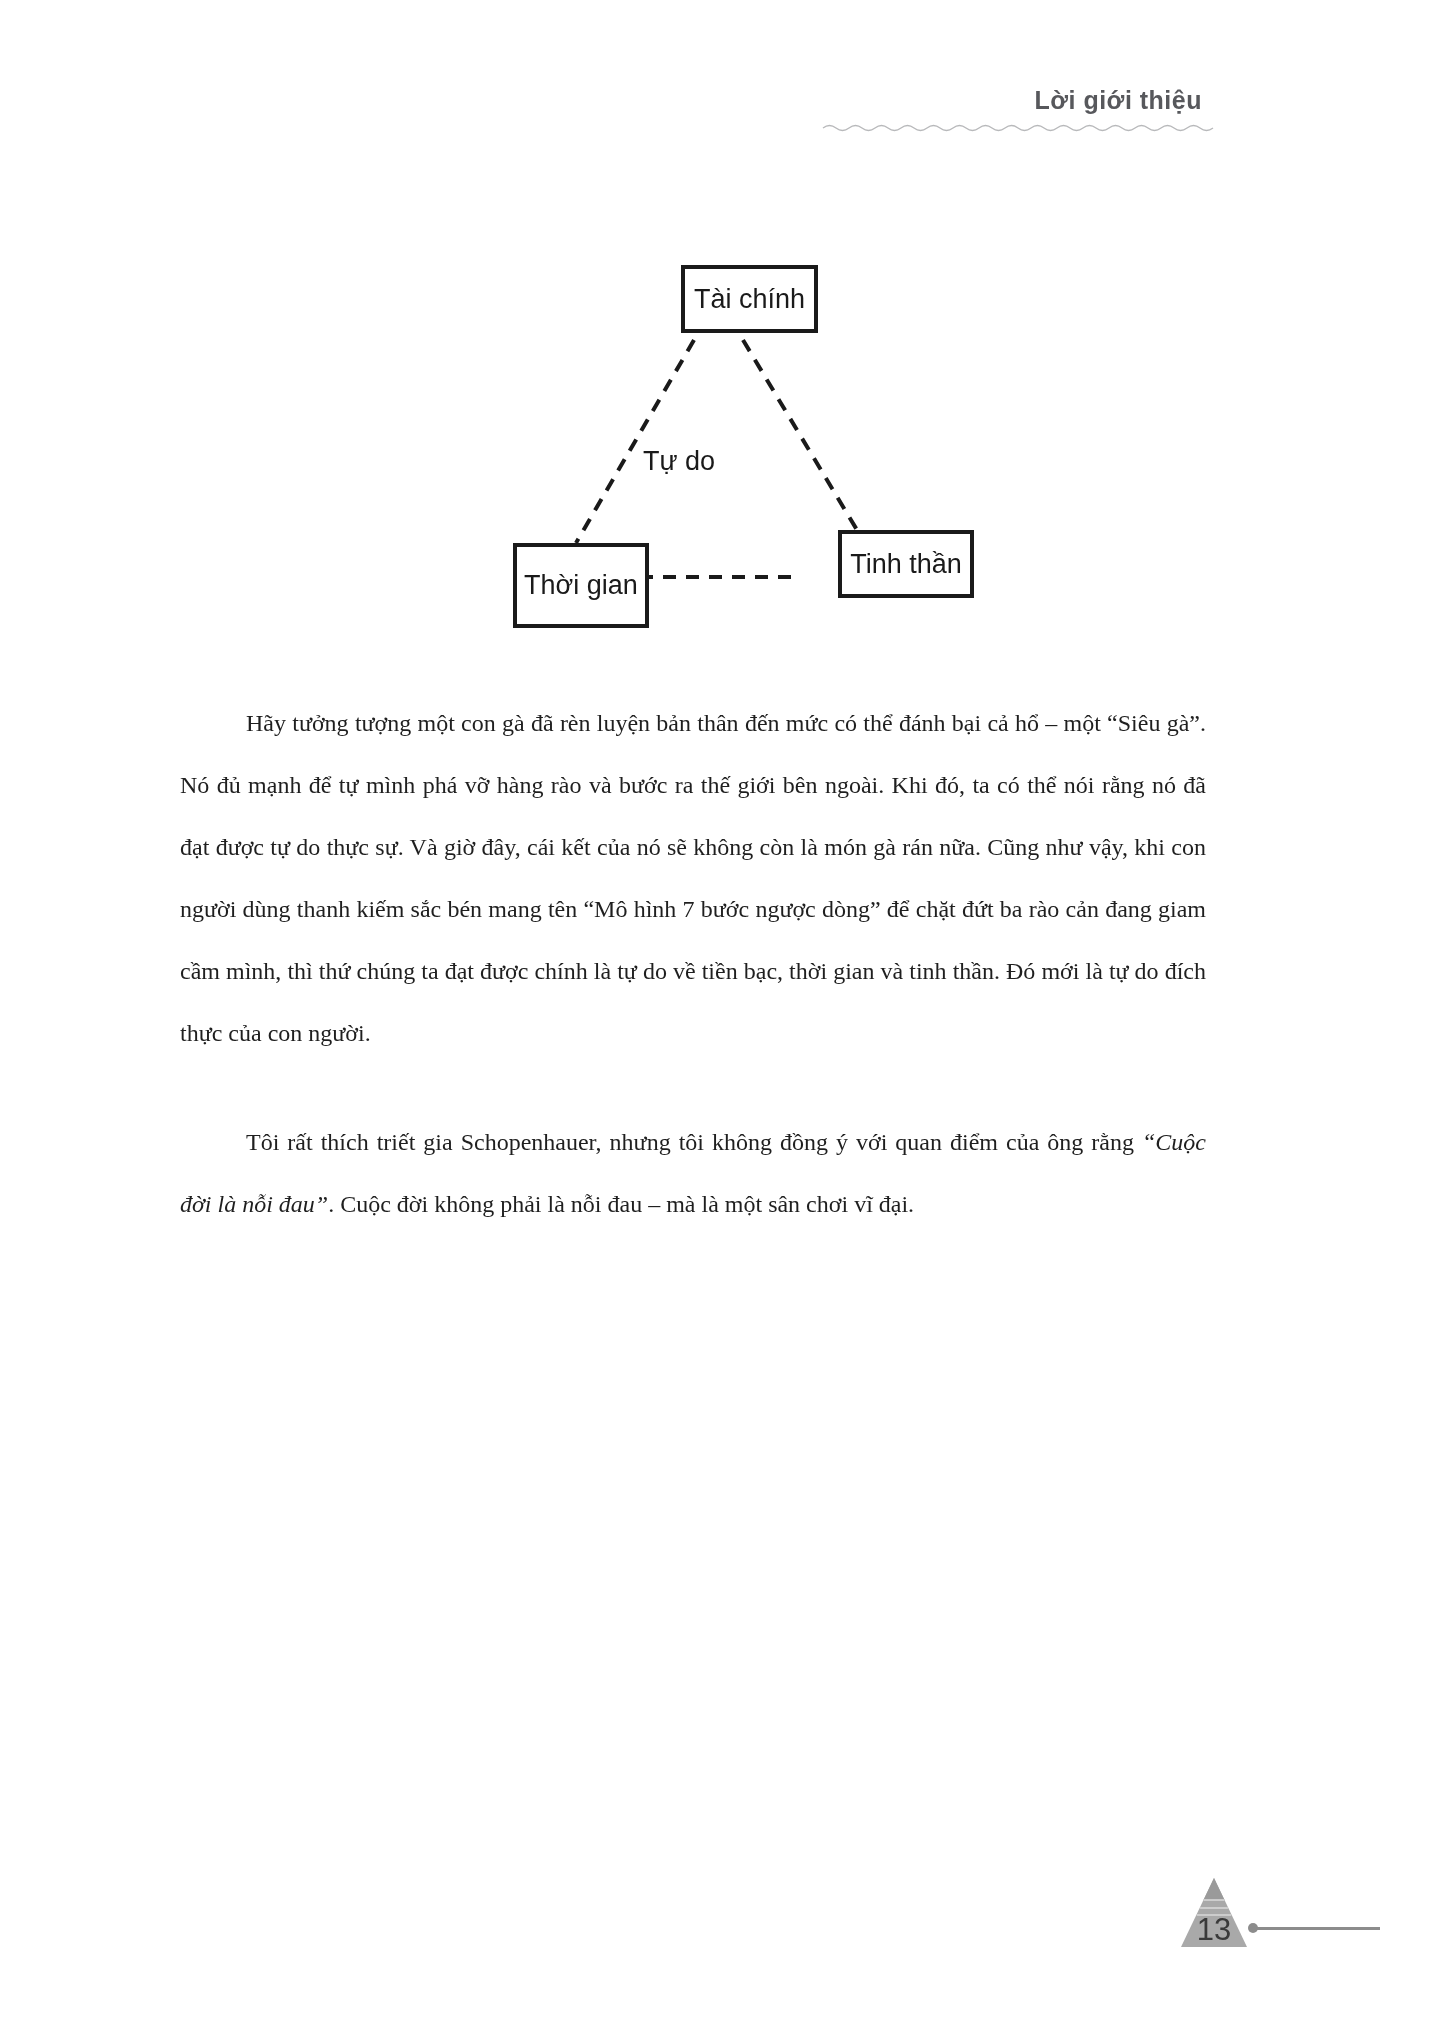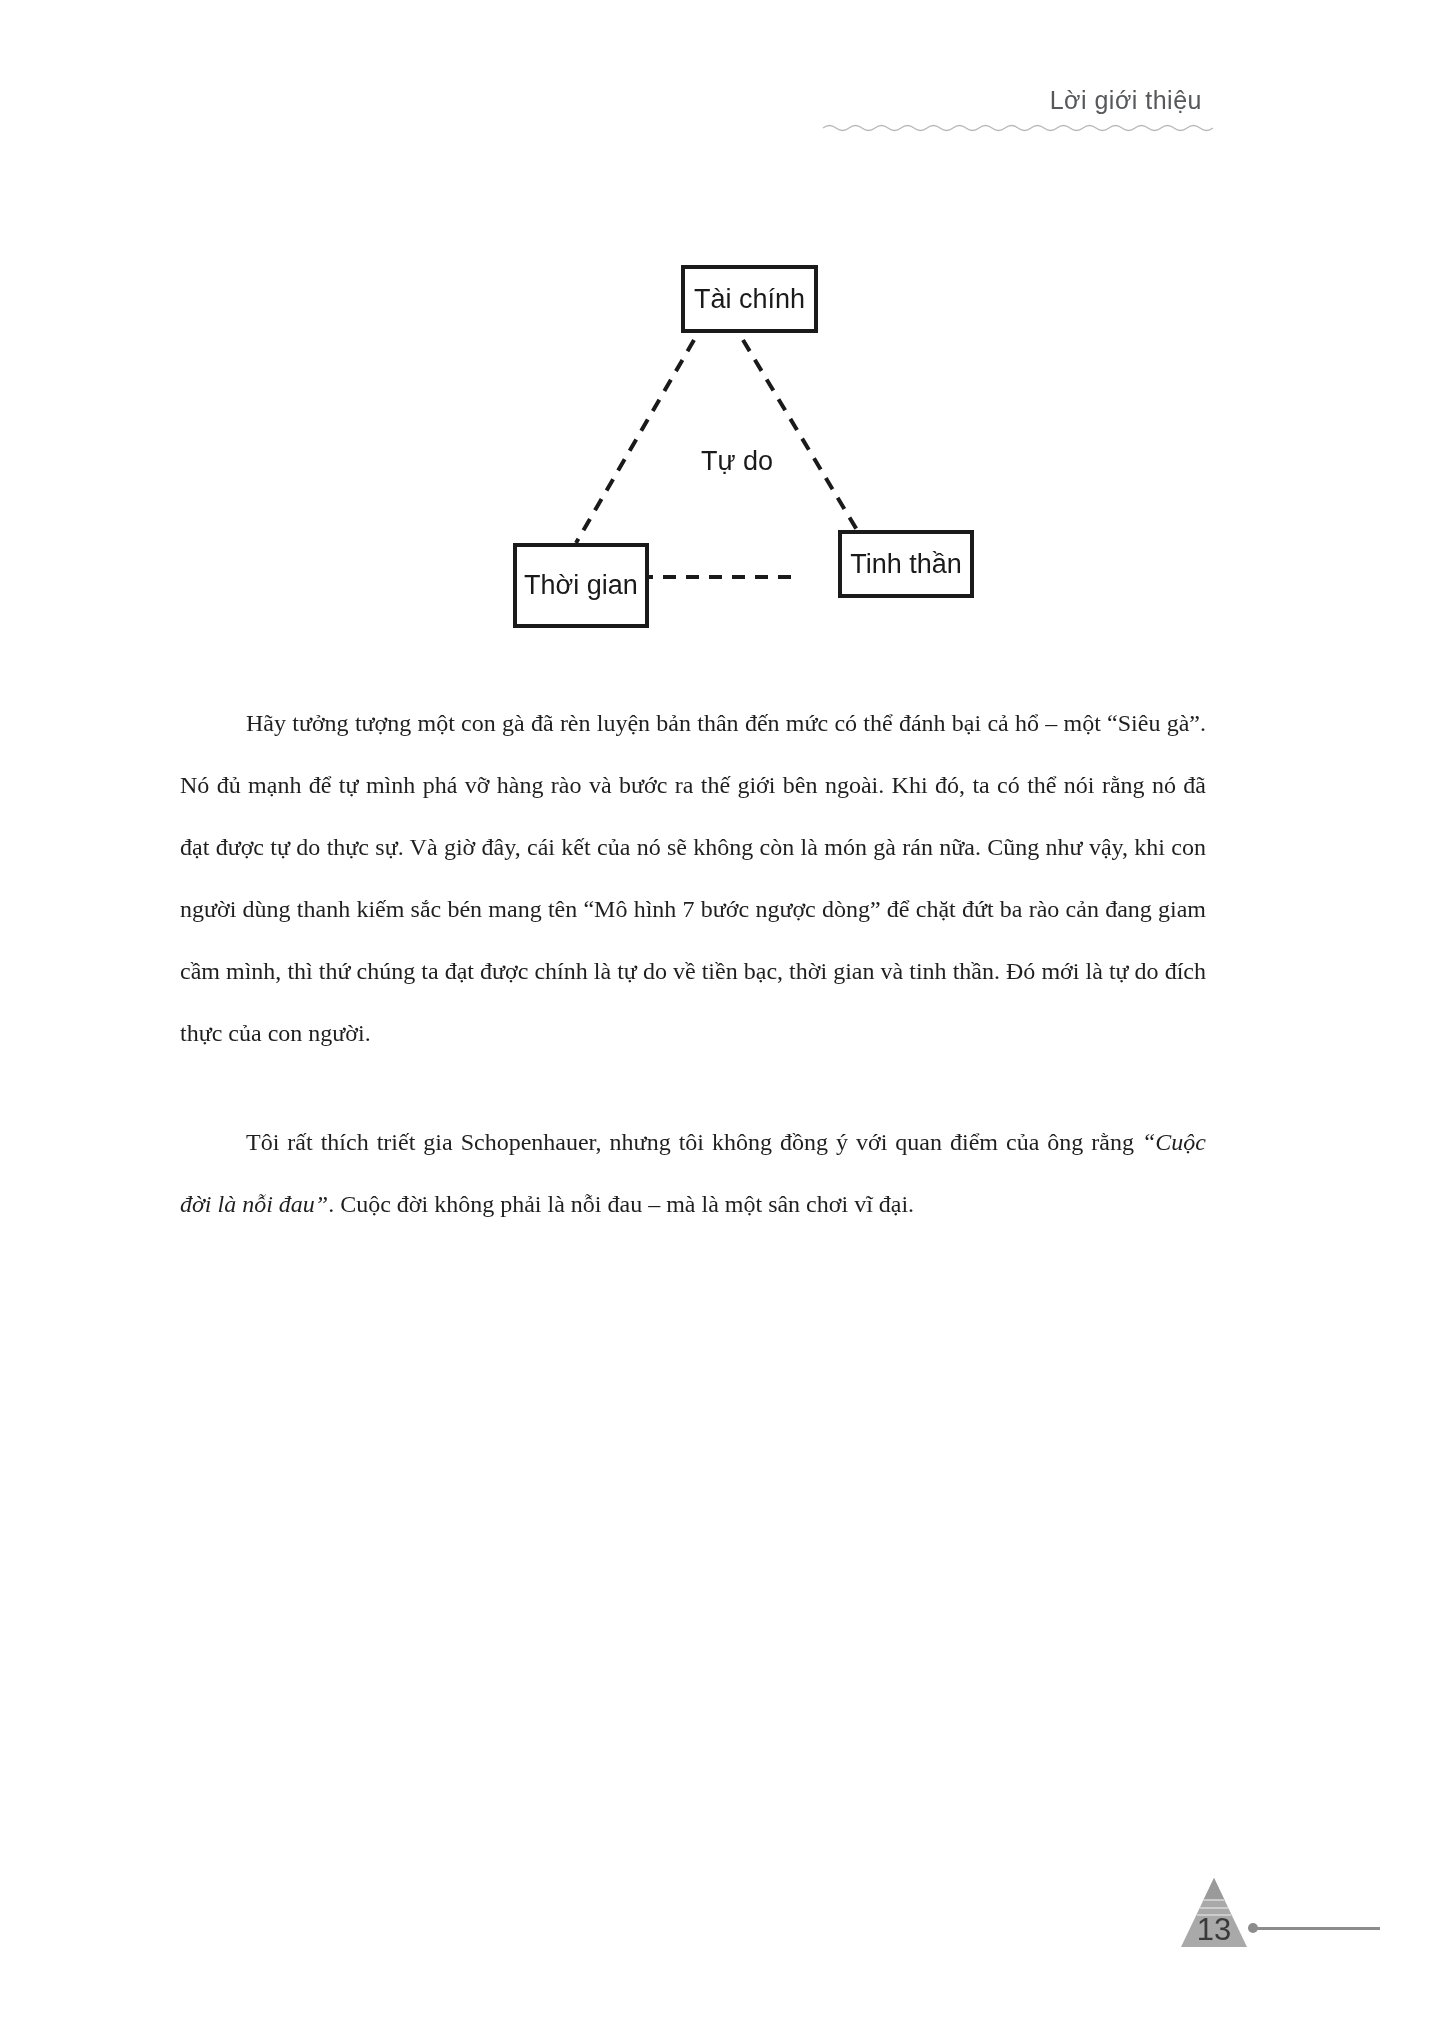--- a/index.html
+++ b/index.html
@@ -9,39 +9,39 @@
   }
   html,body{margin:0;padding:0;}
   body{background:#e8e8e8;font-family:"Liberation Sans",sans-serif;}
   .page{
     position:relative;width:1433px;height:2024px;background:var(--page-bg);
     margin:0 auto;overflow:hidden;
   }
   
   .header-title{
     position:absolute;top:86px;right:231px;
-    font-family:"Liberation Sans",sans-serif;font-size:25px;font-weight:400;
+    font-family:"Liberation Sans",sans-serif;font-size:25px;font-weight:700;
     color:var(--header-text);letter-spacing:0.5px;white-space:nowrap;
   }
   .wavy{position:absolute;left:822px;top:119px;width:402px;height:16px;}
   .wavy path{fill:none;stroke:var(--wave);stroke-width:1.3px;}
   
   .diagram-overlay{position:absolute;left:420px;top:240px;width:560px;height:400px;}
   .diagram-overlay line{stroke:var(--diagram-line);stroke-width:4px;stroke-dasharray:13 10;}
   .dbox{
     position:absolute;box-sizing:border-box;border:4px solid var(--diagram-line);
     display:flex;align-items:center;justify-content:center;
     font-family:"Liberation Sans",sans-serif;font-size:27px;color:var(--diagram-line);
     background:var(--page-bg);white-space:nowrap;margin-left:36px;
   }
   .box-top{left:645px;top:265px;width:137px;height:68px;}
   .box-left{left:477px;top:543px;width:136px;height:85px;}
   .box-right{left:802px;top:530px;width:136px;height:68px;}
   .center-label{
-    position:absolute;left:643px;top:446px;width:130px;text-align:right;
+    position:absolute;left:643px;top:446px;width:130px;text-align:left;
     font-family:"Liberation Sans",sans-serif;font-size:27px;color:var(--diagram-line);
   }
   
   .body-text{
     position:absolute;left:180px;top:692px;width:1026px;
     font-family:"Liberation Serif",serif;font-size:24px;line-height:62px;
     color:var(--text);text-align:justify;
   }
   .body-text p{margin:0;text-indent:66px;}
   .body-text p + p{margin-top:47px;}

